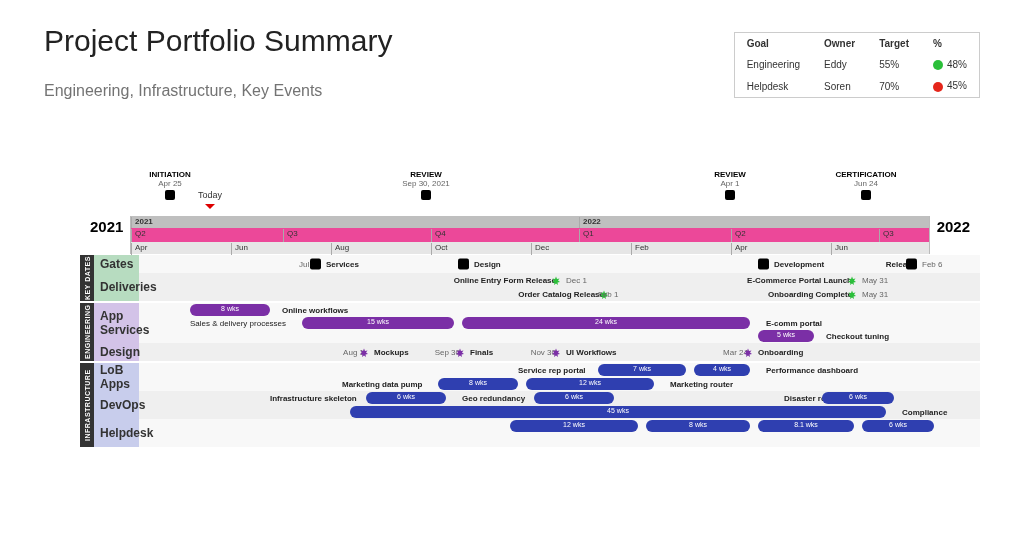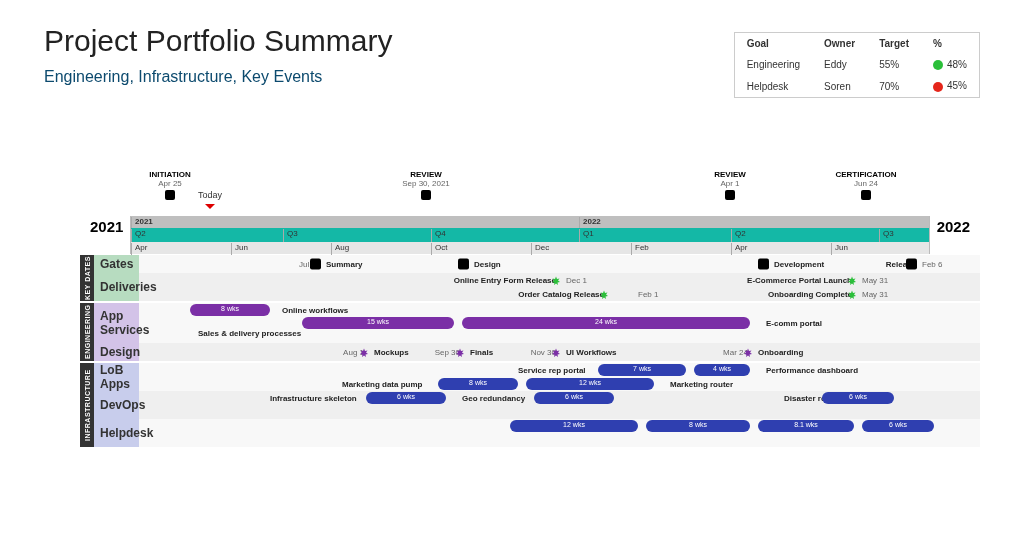--- a/index.html
+++ b/index.html
@@ -1,35 +1,35 @@
 <!DOCTYPE html>
 <html><head>
 <meta charset="utf-8">
 <style>
   *{box-sizing:border-box;margin:0;padding:0;font-family:'Segoe UI',Arial,sans-serif}
   body{background:#fff;width:1024px;height:560px;position:relative;overflow:hidden}
   .page{padding:24px 44px 0 44px}
   .title{font-size:30px;font-weight:300;color:#222}
-  .subtitle{font-size:16px;font-weight:300;color:#0c4a6e;margin-top:10px}
+  .subtitle{font-size:16px;font-weight:300;color:#737373;margin-top:24px}
   .goals{position:absolute;top:32px;right:44px;border:1px solid #ccc;font-size:10px;color:#333}
   .goals table{border-collapse:collapse}
   .goals th,.goals td{padding:5px 12px;text-align:left;font-weight:400}
   .goals th{font-weight:700}
   .dot{display:inline-block;width:10px;height:10px;border-radius:50%;vertical-align:middle;margin-right:4px}
   .chart{position:absolute;left:80px;top:170px;width:900px}
   .timeline{position:relative;height:85px}
   .yr{position:absolute;top:48px;font-size:15px;font-weight:700}
   .ms{position:absolute;top:0;width:80px;text-align:center;font-size:8px;transform:translateX(-50%)}
   .ms b{font-weight:700;display:block}
   .ms span{color:#666}
   .ms .sq{width:10px;height:10px;background:#000;margin:2px auto 0;border-radius:2px}
   .today{position:absolute;top:20px;font-size:9px;transform:translateX(-50%);color:#333}
   .today:after{content:"";position:absolute;left:50%;top:14px;border:5px solid transparent;border-top-color:#d00;transform:translateX(-50%)}
   .redbar{position:absolute;height:3px;background:#d00;top:47px}
-  .band{position:absolute;left:50px;right:50px;background:#14b8a6;border-left:1px solid #bbb;border-right:1px solid #bbb}
+  .band{position:absolute;left:50px;right:50px;background:#ec4899;border-left:1px solid #bbb;border-right:1px solid #bbb}
   .band1{top:46px;height:12px;background:#bfbfbf}
   .band2{top:58px;height:14px}
   .band3{top:72px;height:12px;background:#e6e6e6}
   .tick{position:absolute;font-size:8px;color:#333;top:1px;border-left:1px solid #aaa;padding-left:3px;height:100%}
   .band1 .tick{font-weight:700}
   
   .rows{position:relative;margin-top:0}
   .vcat{position:absolute;left:0;width:14px;background:#333;color:#fff;font-size:7px;writing-function:vertical;writing-mode:vertical-rl;transform:rotate(180deg);text-align:center;display:flex;align-items:center;justify-content:center;font-weight:700;letter-spacing:0.5px}
   .rowlbl{position:absolute;left:14px;width:45px;font-size:12px;font-weight:700;color:#333;padding:4px 6px;display:flex;align-items:center;height:100%}
   .lane{position:absolute;left:78px;right:0;height:100%}
@@ -112,21 +112,21 @@
         <div class="tick" style="left: 600px;">Apr</div>
         <div class="tick" style="left: 700px;">Jun</div>
       </div>
   </div>
   <div class="rows" id="rows">
       <div class="row" style="top: 0px; height: 18px; background: rgb(248, 248, 248);">
         <div class="rowlbl" style="background: rgb(183, 220, 192); height: 18px;">Gates</div>
         <div class="lane" style="height: 18px; position: absolute;">
           <div class="lbl light" style="right: 664px;">Jul 1</div>
           <div class="sq2" style="left: 152px;"></div>
-          <div class="lbl" style="left: 168px; font-weight: 700;">Summary</div>
+          <div class="lbl" style="left: 168px; font-weight: 700;">Services</div>
           <div class="sq2" style="left: 300px;"></div>
           <div class="lbl" style="left: 316px; font-weight: 700;">Design</div>
           <div class="sq2" style="left: 600px;"></div>
           <div class="lbl" style="left: 616px; font-weight: 700;">Development</div>
           <div class="lbl" style="right: 64px; font-weight: 700;">Release</div>
           <div class="sq2" style="left: 748px;"></div>
           <div class="lbl light" style="left: 764px;">Feb 6</div>
         </div>
       </div>
       <div class="row" style="top: 18px; height: 28px; background: rgb(239, 239, 239);">
@@ -142,48 +142,54 @@
             <div class="star" style="left: 688px;"><svg viewBox="0 0 24 24">
                 <path fill="#2bbf3a" d="M12 1l2 5 5-1-3 4 4 3-5 1 1 5-4-3-4 3 1-5-5-1 4-3-3-4 5 1z"></path>
               </svg></div>
             <div class="lbl light" style="left: 704px;">May 31</div>
           </div>
           <div class="sublane" style="height: 14px; position: relative;">
             <div class="lbl" style="right: 376px; font-weight: 700;">Order Catalog Release</div>
             <div class="star" style="left: 440px;"><svg viewBox="0 0 24 24">
                 <path fill="#2bbf3a" d="M12 1l2 5 5-1-3 4 4 3-5 1 1 5-4-3-4 3 1-5-5-1 4-3-3-4 5 1z"></path>
               </svg></div>
-            <div class="lbl light" style="left: 480px;">Feb 1</div>
+            <div class="lbl light" style="left: 440px;">Feb 1</div>
             <div class="lbl" style="right: 128px; font-weight: 700;">Onboarding Complete</div>
             <div class="star" style="left: 688px;"><svg viewBox="0 0 24 24">
                 <path fill="#2bbf3a" d="M12 1l2 5 5-1-3 4 4 3-5 1 1 5-4-3-4 3 1-5-5-1 4-3-3-4 5 1z"></path>
               </svg></div>
             <div class="lbl light" style="left: 704px;">May 31</div>
           </div>
         </div>
       </div>
       <div class="vcat" style="top: 0px; height: 46px;">KEY DATES</div>
       <div class="row" style="top: 48px; height: 40px; background: rgb(248, 248, 248);">
         <div class="rowlbl" style="background: rgb(211, 195, 232); height: 40px;">App Services</div>
         <div class="lane" style="height: 40px;">
           <div class="sublane" style="height: 13.3333px; position: relative;">
             <div class="bar" style="left: 32px; width: 80px; background: rgb(123, 47, 166);">
               <span>8 wks</span>
             </div>
             <div class="lbl" style="left: 124px; font-weight: 700;">Online workflows</div>
           </div>
           <div class="sublane" style="height: 13.3333px; position: relative;">
-            <div class="lbl" style="left: 40px; font-weight: 700; margin-top: 10px;">Sales &amp; delivery processes</div>
+            <div class="lbl" style="left: 32px; font-weight: 400;">Sales &amp; delivery processes</div>
             <div class="bar" style="left: 144px; width: 152px; background: rgb(123, 47, 166);">
               <span>15 wks</span>
             </div>
             <div class="bar" style="left: 304px; width: 288px; background: rgb(123, 47, 166);">
               <span>24 wks</span>
             </div>
             <div class="lbl" style="left: 608px; font-weight: 700;">E-comm portal</div>
+          </div>
+          <div class="sublane" style="height: 13.3333px; position: relative;">
+            <div class="bar" style="left: 600px; width: 56px; background: rgb(123, 47, 166);">
+              <span>5 wks</span>
+            </div>
+            <div class="lbl" style="left: 668px; font-weight: 700;">Checkout tuning</div>
           </div>
         </div>
       </div>
       <div class="row" style="top: 88px; height: 18px; background: rgb(239, 239, 239);">
         <div class="rowlbl" style="background: rgb(211, 195, 232); height: 18px;">Design</div>
         <div class="lane" style="height: 18px; position: absolute;">
           <div class="lbl light" style="right: 616px;">Aug 1</div>
           <div class="star" style="left: 200px;"><svg viewBox="0 0 24 24">
               <path fill="#7b2fa6" d="M12 1l2 5 5-1-3 4 4 3-5 1 1 5-4-3-4 3 1-5-5-1 4-3-3-4 5 1z"></path>
             </svg></div>
@@ -241,20 +247,26 @@
             </div>
             <div class="lbl" style="left: 304px; font-weight: 700;">Geo redundancy</div>
             <div class="bar" style="left: 376px; width: 80px; background: rgb(47, 63, 176);">
               <span>6 wks</span>
             </div>
             <div class="lbl" style="left: 584px; font-weight: 700; margin-left: 42px;">Disaster recovery</div>
             <div class="bar" style="left: 664px; width: 72px; background: rgb(47, 63, 176);">
               <span>6 wks</span>
             </div>
           </div>
+          <div class="sublane" style="height: 14px; position: relative;">
+            <div class="bar" style="left: 192px; width: 536px; background: rgb(47, 63, 176);">
+              <span>45 wks</span>
+            </div>
+            <div class="lbl" style="left: 744px; font-weight: 700;">Compliance</div>
+          </div>
         </div>
       </div>
       <div class="row" style="top: 164px; height: 28px; background: rgb(248, 248, 248);">
         <div class="rowlbl" style="background: rgb(200, 205, 236); height: 28px;">Helpdesk</div>
         <div class="lane" style="height: 28px;">
           <div class="sublane" style="height: 14px; position: relative;">
             <div class="bar" style="left: 352px; width: 128px; background: rgb(47, 63, 176);">
               <span>12 wks</span>
             </div>
             <div class="bar" style="left: 488px; width: 104px; background: rgb(47, 63, 176);">

